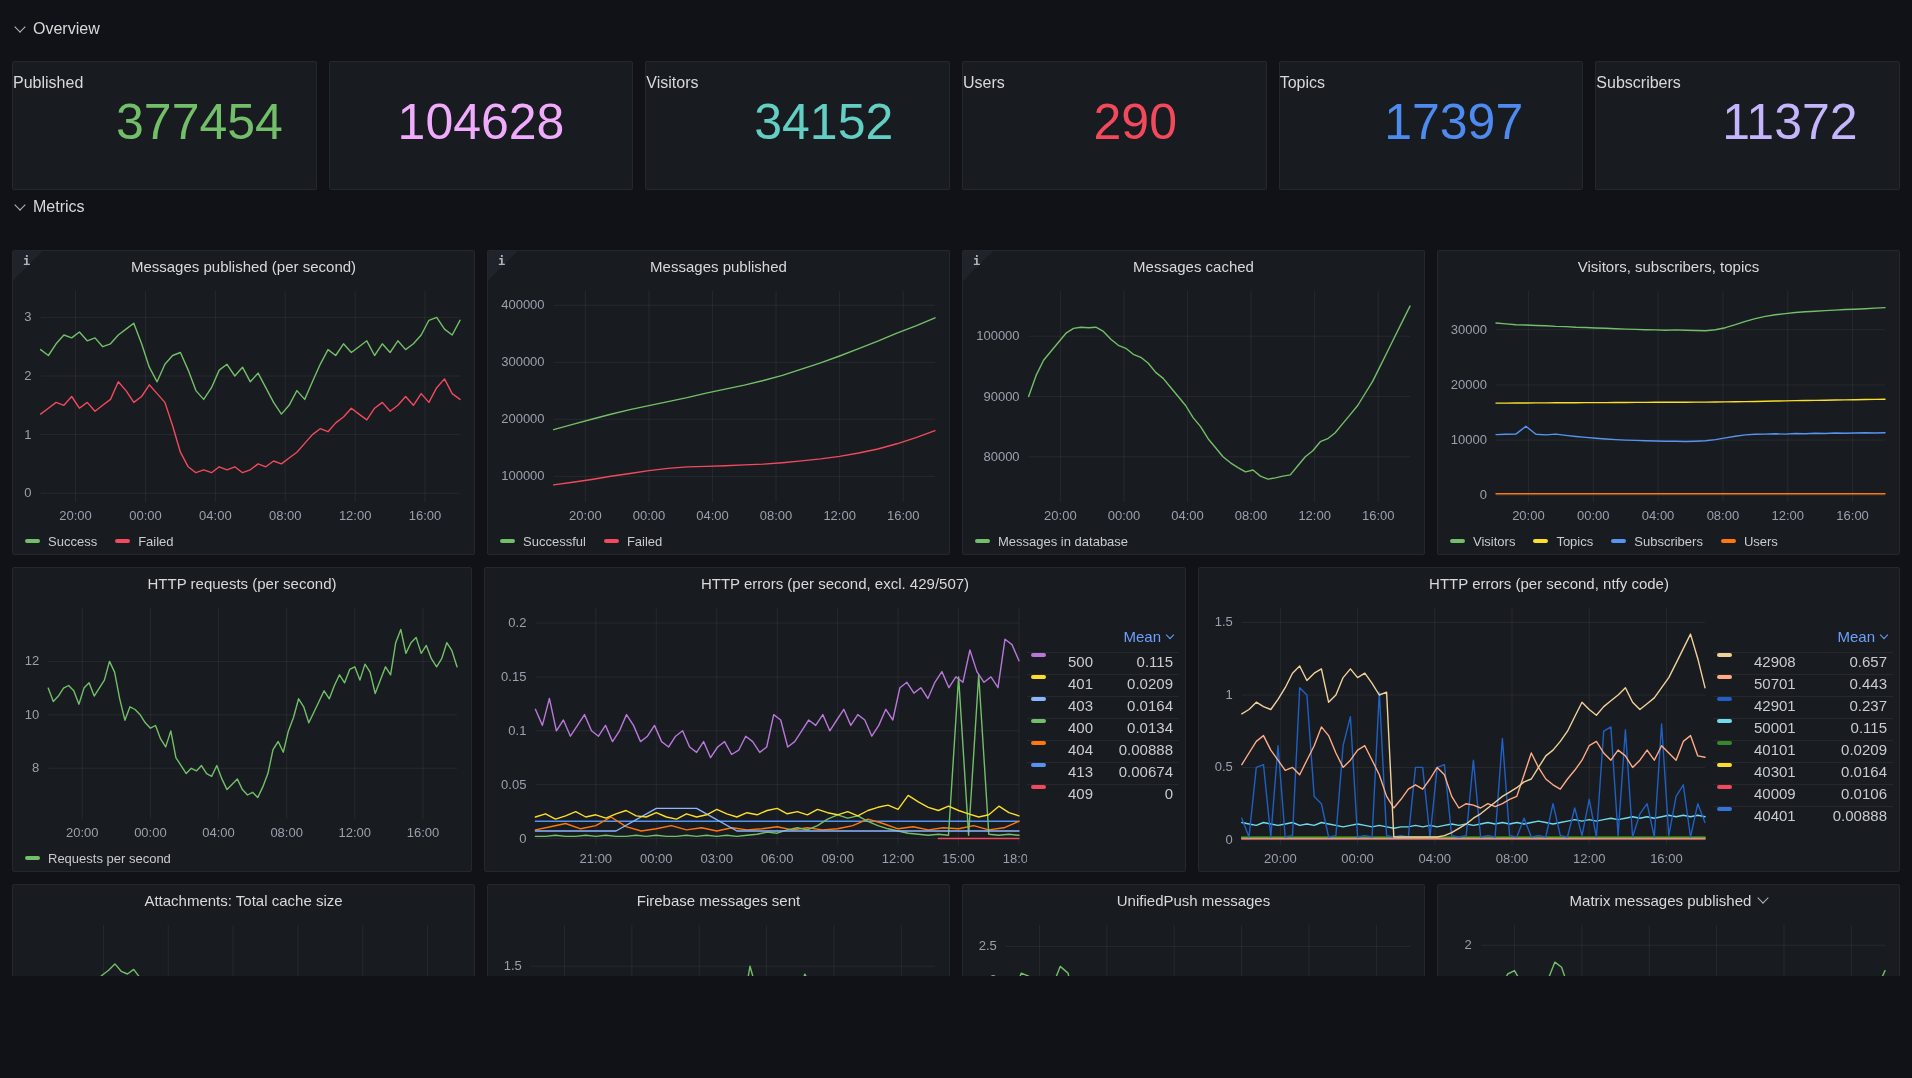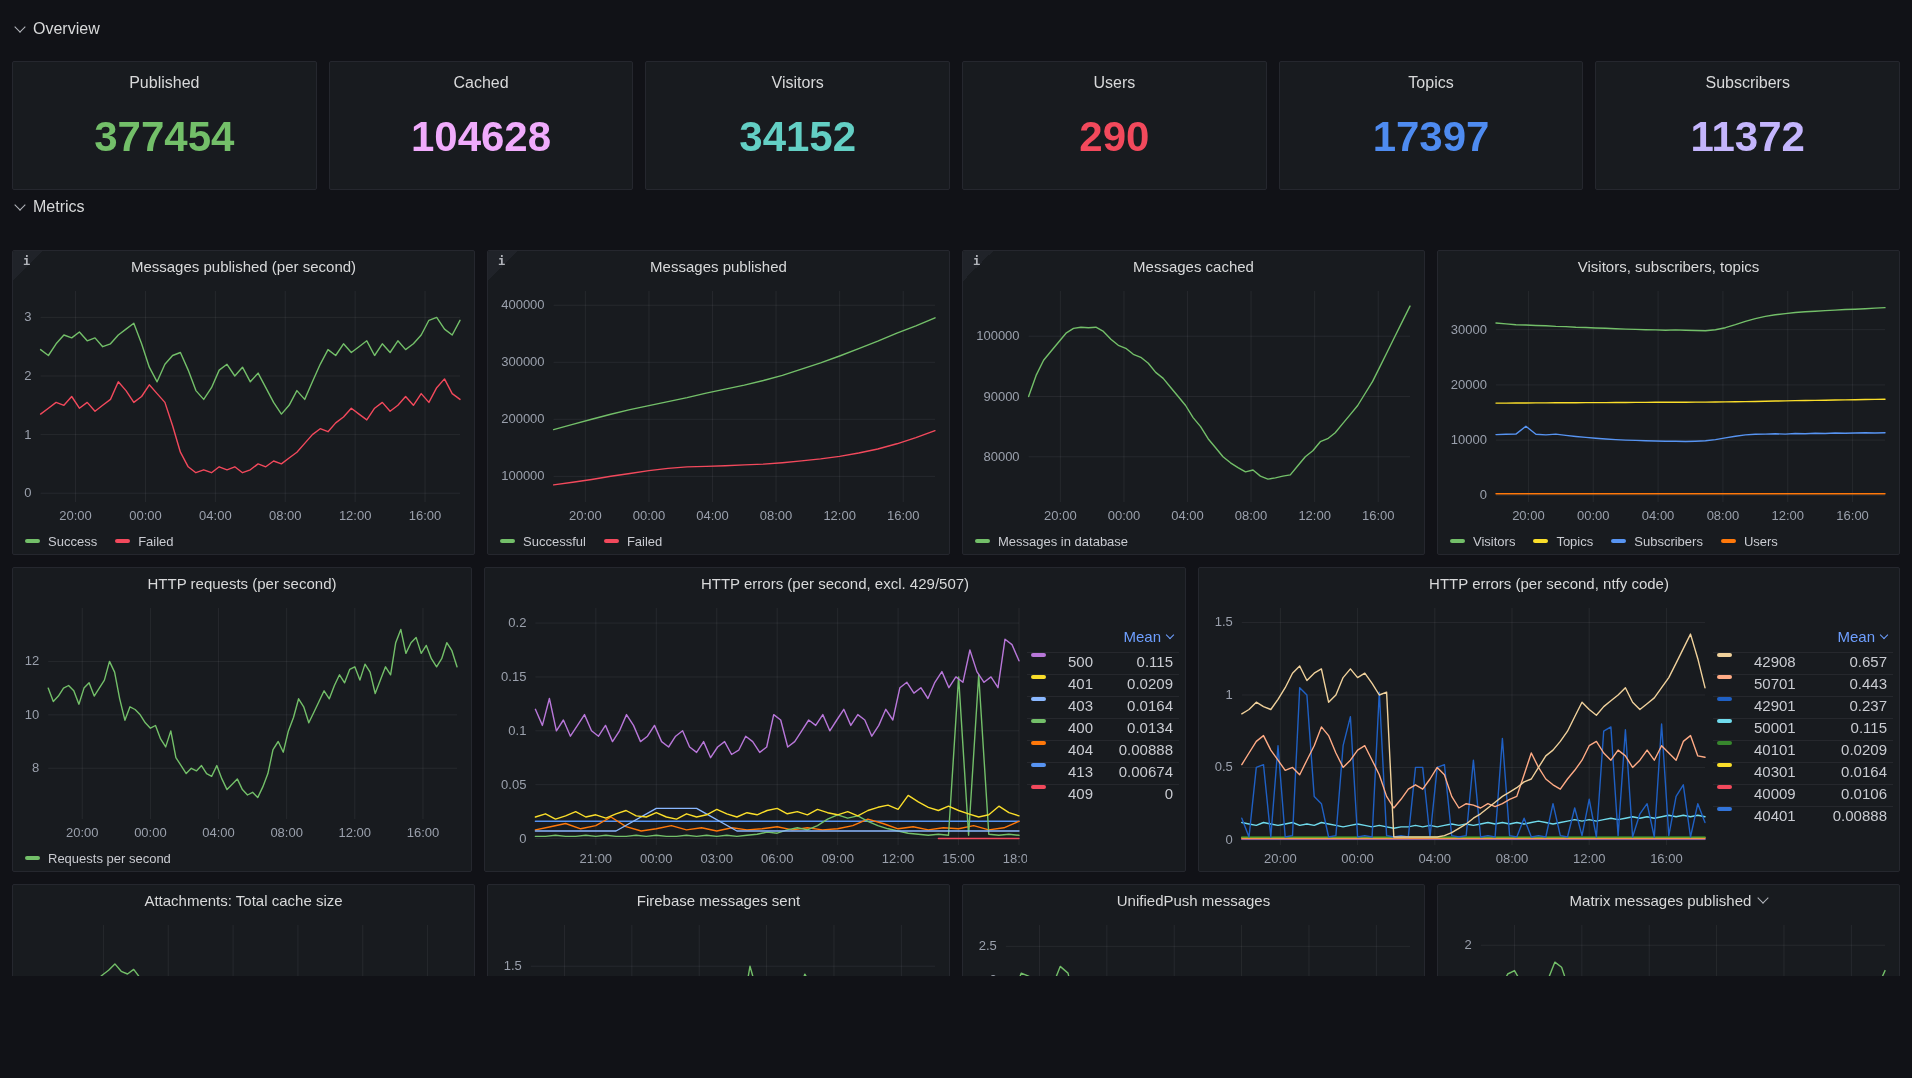--- a/index.html
+++ b/index.html
@@ -2,23 +2,23 @@
 <html><head>
 <meta charset="utf-8">
 <style>
   html,body{margin:0;padding:0;background:#111217;font-family:"Liberation Sans",sans-serif;}
   #root{position:relative;width:1912px;height:976px;overflow:hidden;background:#111217;}
   .sec-header{position:absolute;left:16px;display:flex;align-items:center;gap:9px;color:#d8d9da;font-size:16px;font-weight:500;cursor:pointer;height:22px;}
   .chev-down{width:7px;height:7px;border-right:1.6px solid #b4b7bd;border-bottom:1.6px solid #b4b7bd;transform:rotate(45deg);margin-top:-5px;}
   .row{position:absolute;left:12px;right:12px;display:flex;gap:12px;}
   .panel{background:#181b1f;border:1px solid #25272e;border-radius:2px;position:relative;flex:1 1 0;box-sizing:border-box;min-width:0;}
   
-  .stat-panel{display:flex;flex-direction:column;}
+  .stat-panel{display:flex;flex-direction:row;}
   .stat-title{text-align:center;color:#d8d9da;font-size:16px;padding-top:12px;}
-  .stat-value{flex:1;display:flex;align-items:center;justify-content:center;font-size:42px;font-weight:700;padding-bottom:8px;}
+  .stat-value{flex:1;display:flex;align-items:center;justify-content:center;font-size:50px;font-weight:400;padding-bottom:8px;}
   
   .chart-panel{display:flex;flex-direction:column;}
   .panel-title{height:30px;flex:0 0 30px;display:flex;align-items:center;justify-content:center;gap:8px;color:#d8d9da;font-size:15px;font-weight:500;cursor:pointer;white-space:nowrap;overflow:hidden;}
   .panel-body{flex:1;display:flex;min-height:0;padding:0 6px;}
   .plot{flex:1;min-width:0;}
   .legend{height:26px;flex:0 0 26px;display:flex;align-items:center;gap:18px;padding-left:12px;overflow:hidden;}
   .legend-item{display:flex;align-items:center;gap:8px;color:#c9cbd1;font-size:13px;cursor:pointer;white-space:nowrap;}
   .swatch{width:15px;height:4px;border-radius:2px;flex:0 0 15px;}
   .corner{position:absolute;top:0;left:0;width:30px;height:30px;background:linear-gradient(135deg,#202329 50%,rgba(0,0,0,0) 50%);color:#b0b3b9;font-size:12px;font-weight:700;padding:3px 0 0 10px;box-sizing:border-box;cursor:pointer;border-top-left-radius:2px;z-index:2;font-family:"DejaVu Sans Mono",monospace;}
   .legend-table{margin-top:28px;font-size:15px;color:#c9cbd1;align-self:flex-start;}
@@ -41,21 +41,20 @@
     <span class="chev-down"></span>
     <span>Overview</span>
   </div>
 
   <div class="row" style="top:61px;height:129px;">
       <div class="panel stat-panel">
         <div class="stat-title">Published</div>
         <div class="stat-value" style="color: rgb(115, 191, 105);">377454</div>
       </div>
       <div class="panel stat-panel">
-        <div class="stat-title">Cached</div>
         <div class="stat-value" style="color: #f0abfc;">104628</div>
       </div>
       <div class="panel stat-panel">
         <div class="stat-title">Visitors</div>
         <div class="stat-value" style="color: rgb(99, 207, 196);">34152</div>
       </div>
       <div class="panel stat-panel">
         <div class="stat-title">Users</div>
         <div class="stat-value" style="color: rgb(242, 73, 92);">290</div>
       </div>

